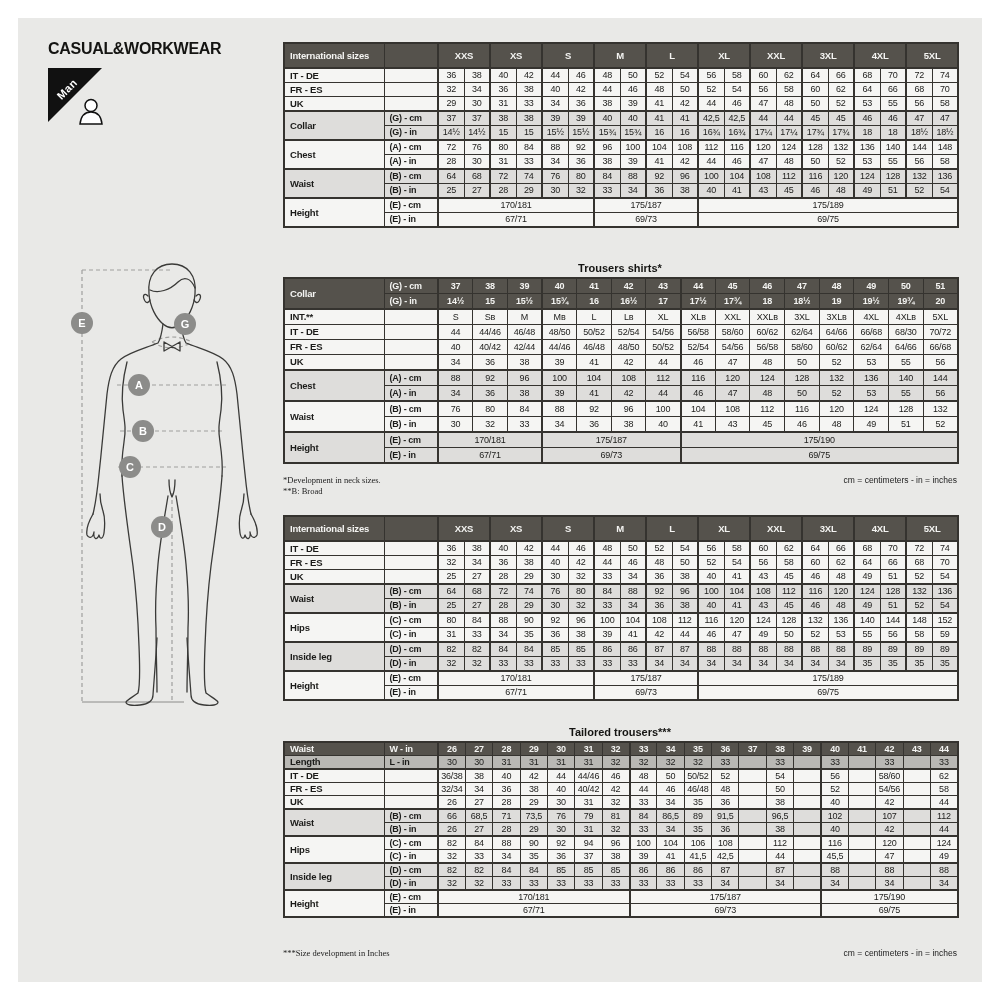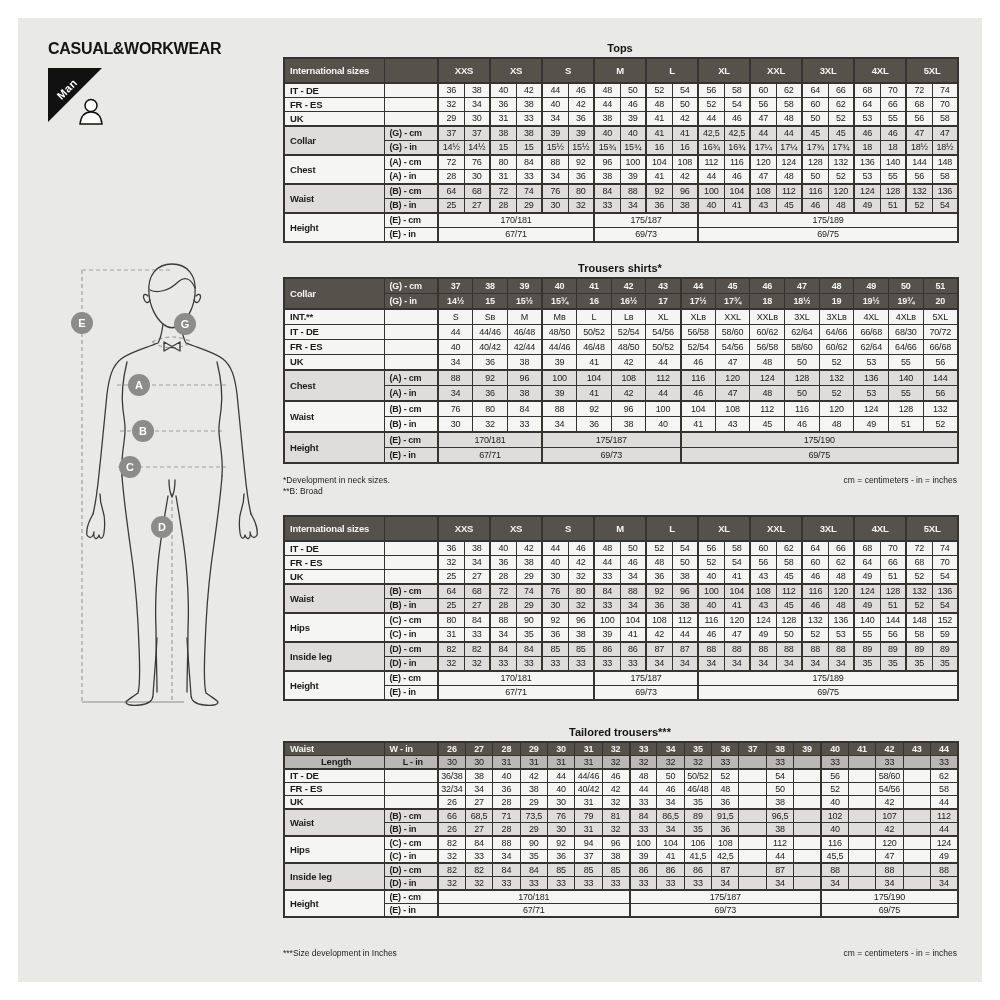--- a/index.html
+++ b/index.html
@@ -34,29 +34,29 @@
   .sz th,.sz td{border:1px solid #35332f;padding:0 1px;text-align:center;vertical-align:middle;
                 font-size:9px;height:13px;line-height:1;white-space:nowrap;overflow:hidden;
                 letter-spacing:-0.2px;}
   .sz thead th{background:#55524c;color:#f4f4f2;font-weight:700;height:23px;
                border-bottom-width:2px;font-size:9.5px;}
   .sz .lab{text-align:left;padding-left:5px;font-weight:700;font-size:9.5px;}
   .sz .sub{text-align:left;padding-left:5px;font-weight:700;border-right-width:2px;}
   .sz tr.sw>td{background:#f5f5f3;}
   .sz tr.sg>td{background:#dedddb;}
   .sz tr.sd>td{background:#55524c;color:#f4f4f2;font-weight:700;}
-  .sz tr.sm>td{background:#b9b8b4;text-align:center;}
+  .sz tr.sm>td{background:#b9b8b4;}
   .sz tr.gtop>td{border-top-width:2px;}
   .sz td.vsep,.sz th.vsep{border-left-width:2px;}
   .t1 td{height:14px;}
   .t3 td{height:12px;}
 
   .notes{position:absolute;left:283px;width:674px;display:flex;justify-content:space-between;
          font-size:8.5px;color:#222;}
-  .notes .left div{line-height:1.25;}
+  .notes .left div{line-height:1.25;font-family:Liberation Serif, serif;}
 </style>
 </head>
 <body>
 
 <div class="panel"></div>
 
 <div class="brand">CASUAL&amp;WORKWEAR</div>
 
 <div class="badge">
   <div class="tri"></div>
@@ -107,21 +107,20 @@
     <circle class="dot" cx="83" cy="181" r="11"></circle>
     <text x="83" y="185">B</text>
     <circle class="dot" cx="70" cy="217" r="11"></circle>
     <text x="70" y="221">C</text>
     <circle class="dot" cx="102" cy="277" r="11"></circle>
     <text x="102" y="281">D</text>
   </g>
 </svg>
 
 <div class="tblock" style="top:42px">
-  <div class="tbl-title">Tops</div>
   <div>
       <table class="sz t0">
         <colgroup>
           <col style="width: 100px;">
           <col style="width: 54px;">
           <col style="width: 26px;">
           <col style="width: 26px;">
           <col style="width: 26px;">
           <col style="width: 26px;">
           <col style="width: 26px;">

